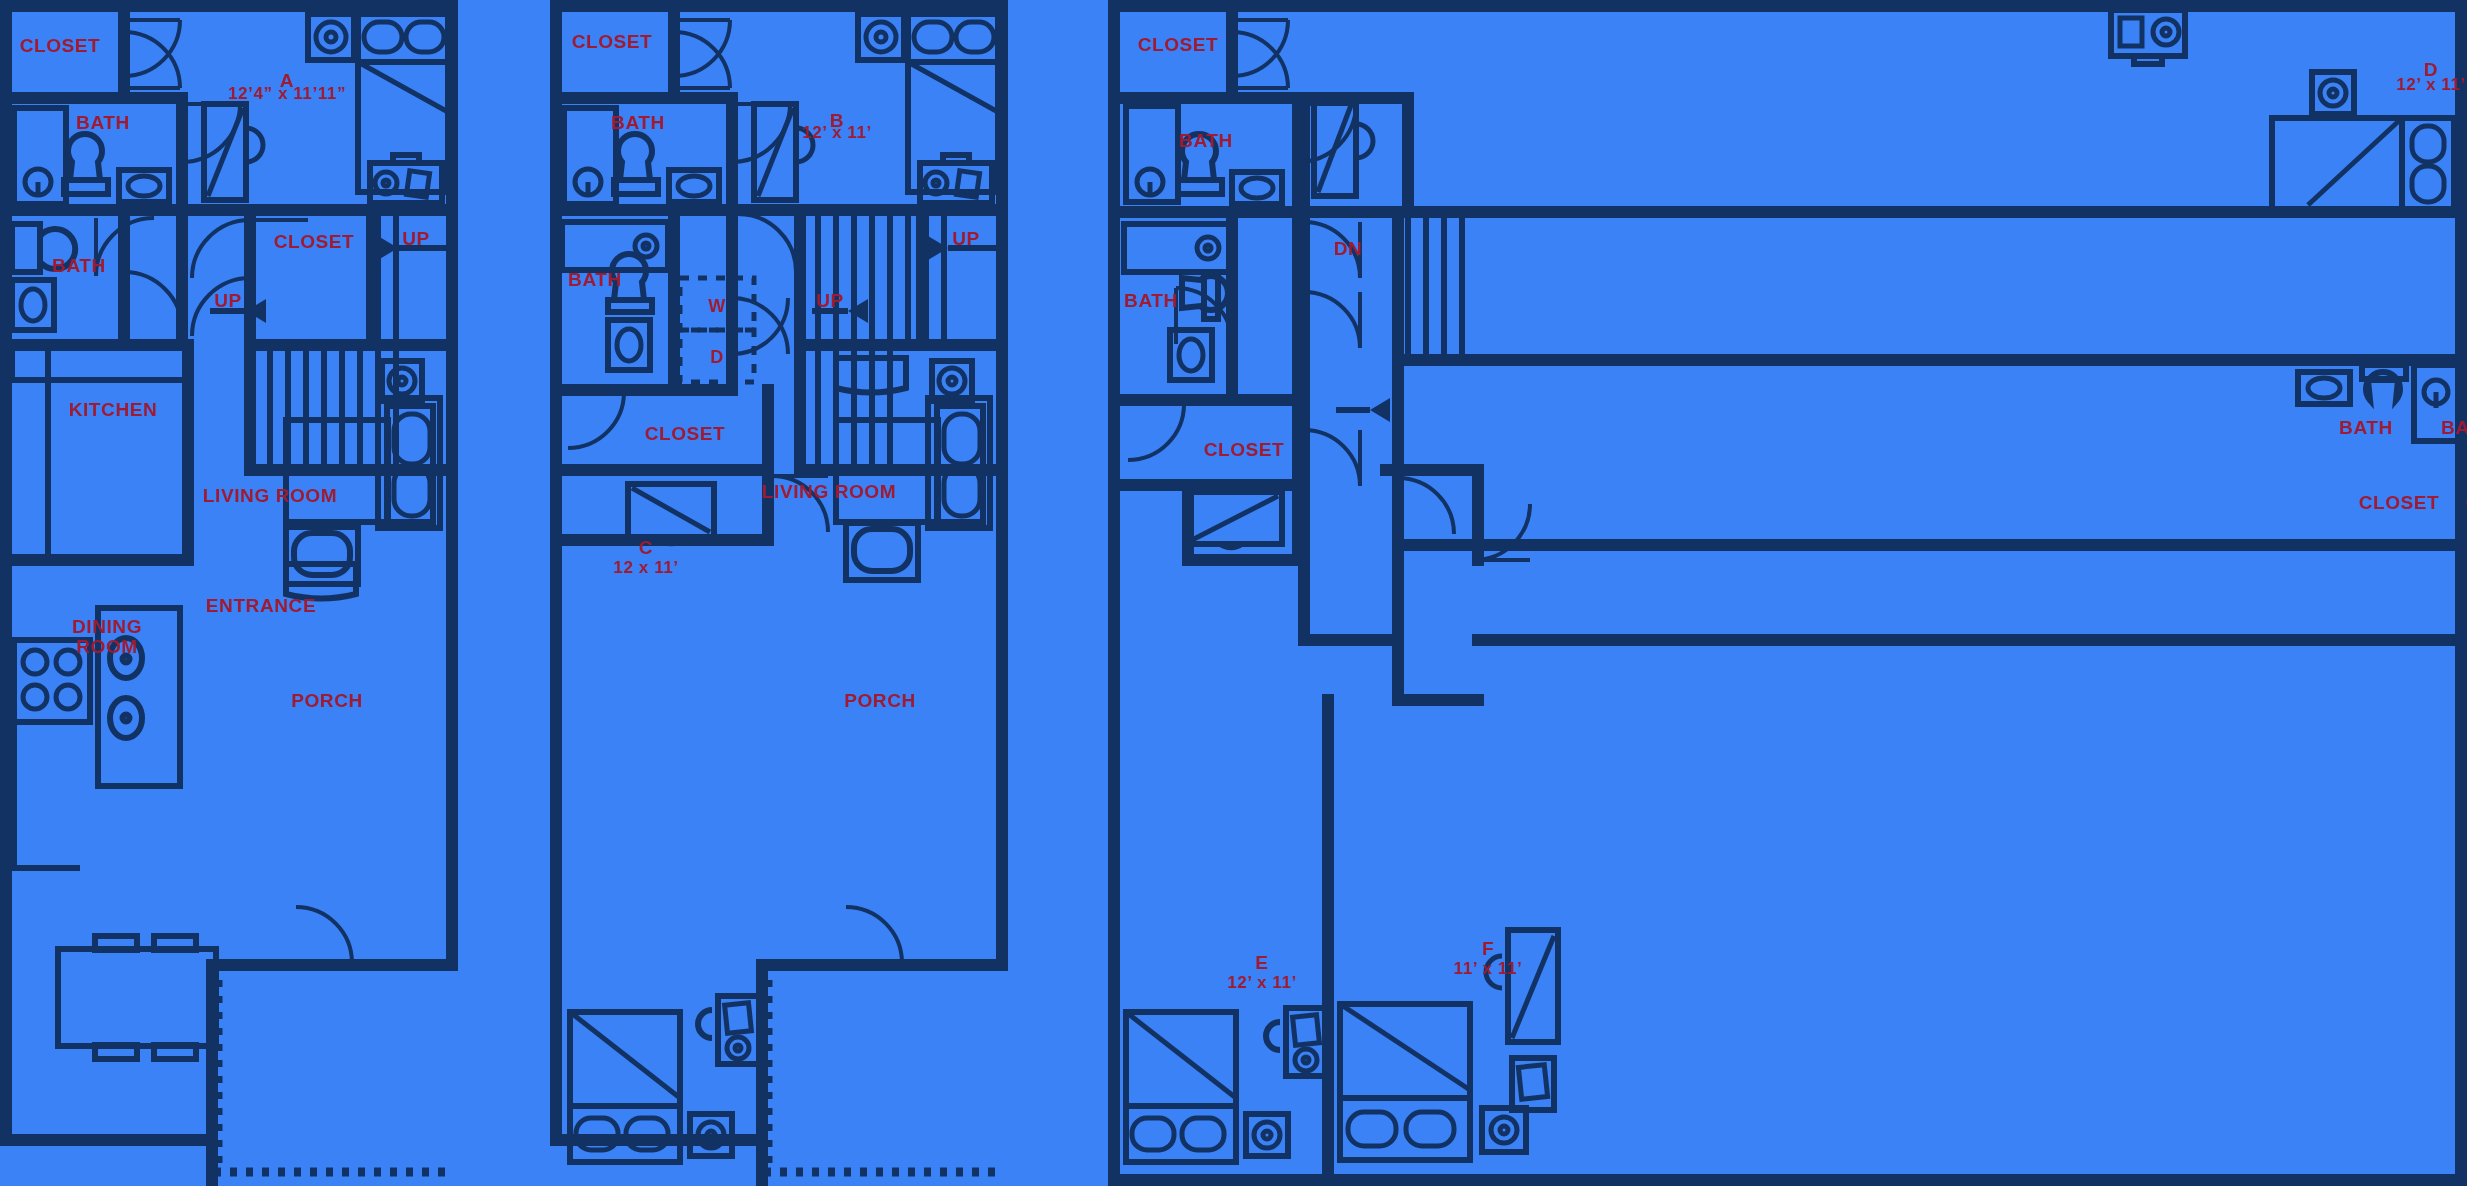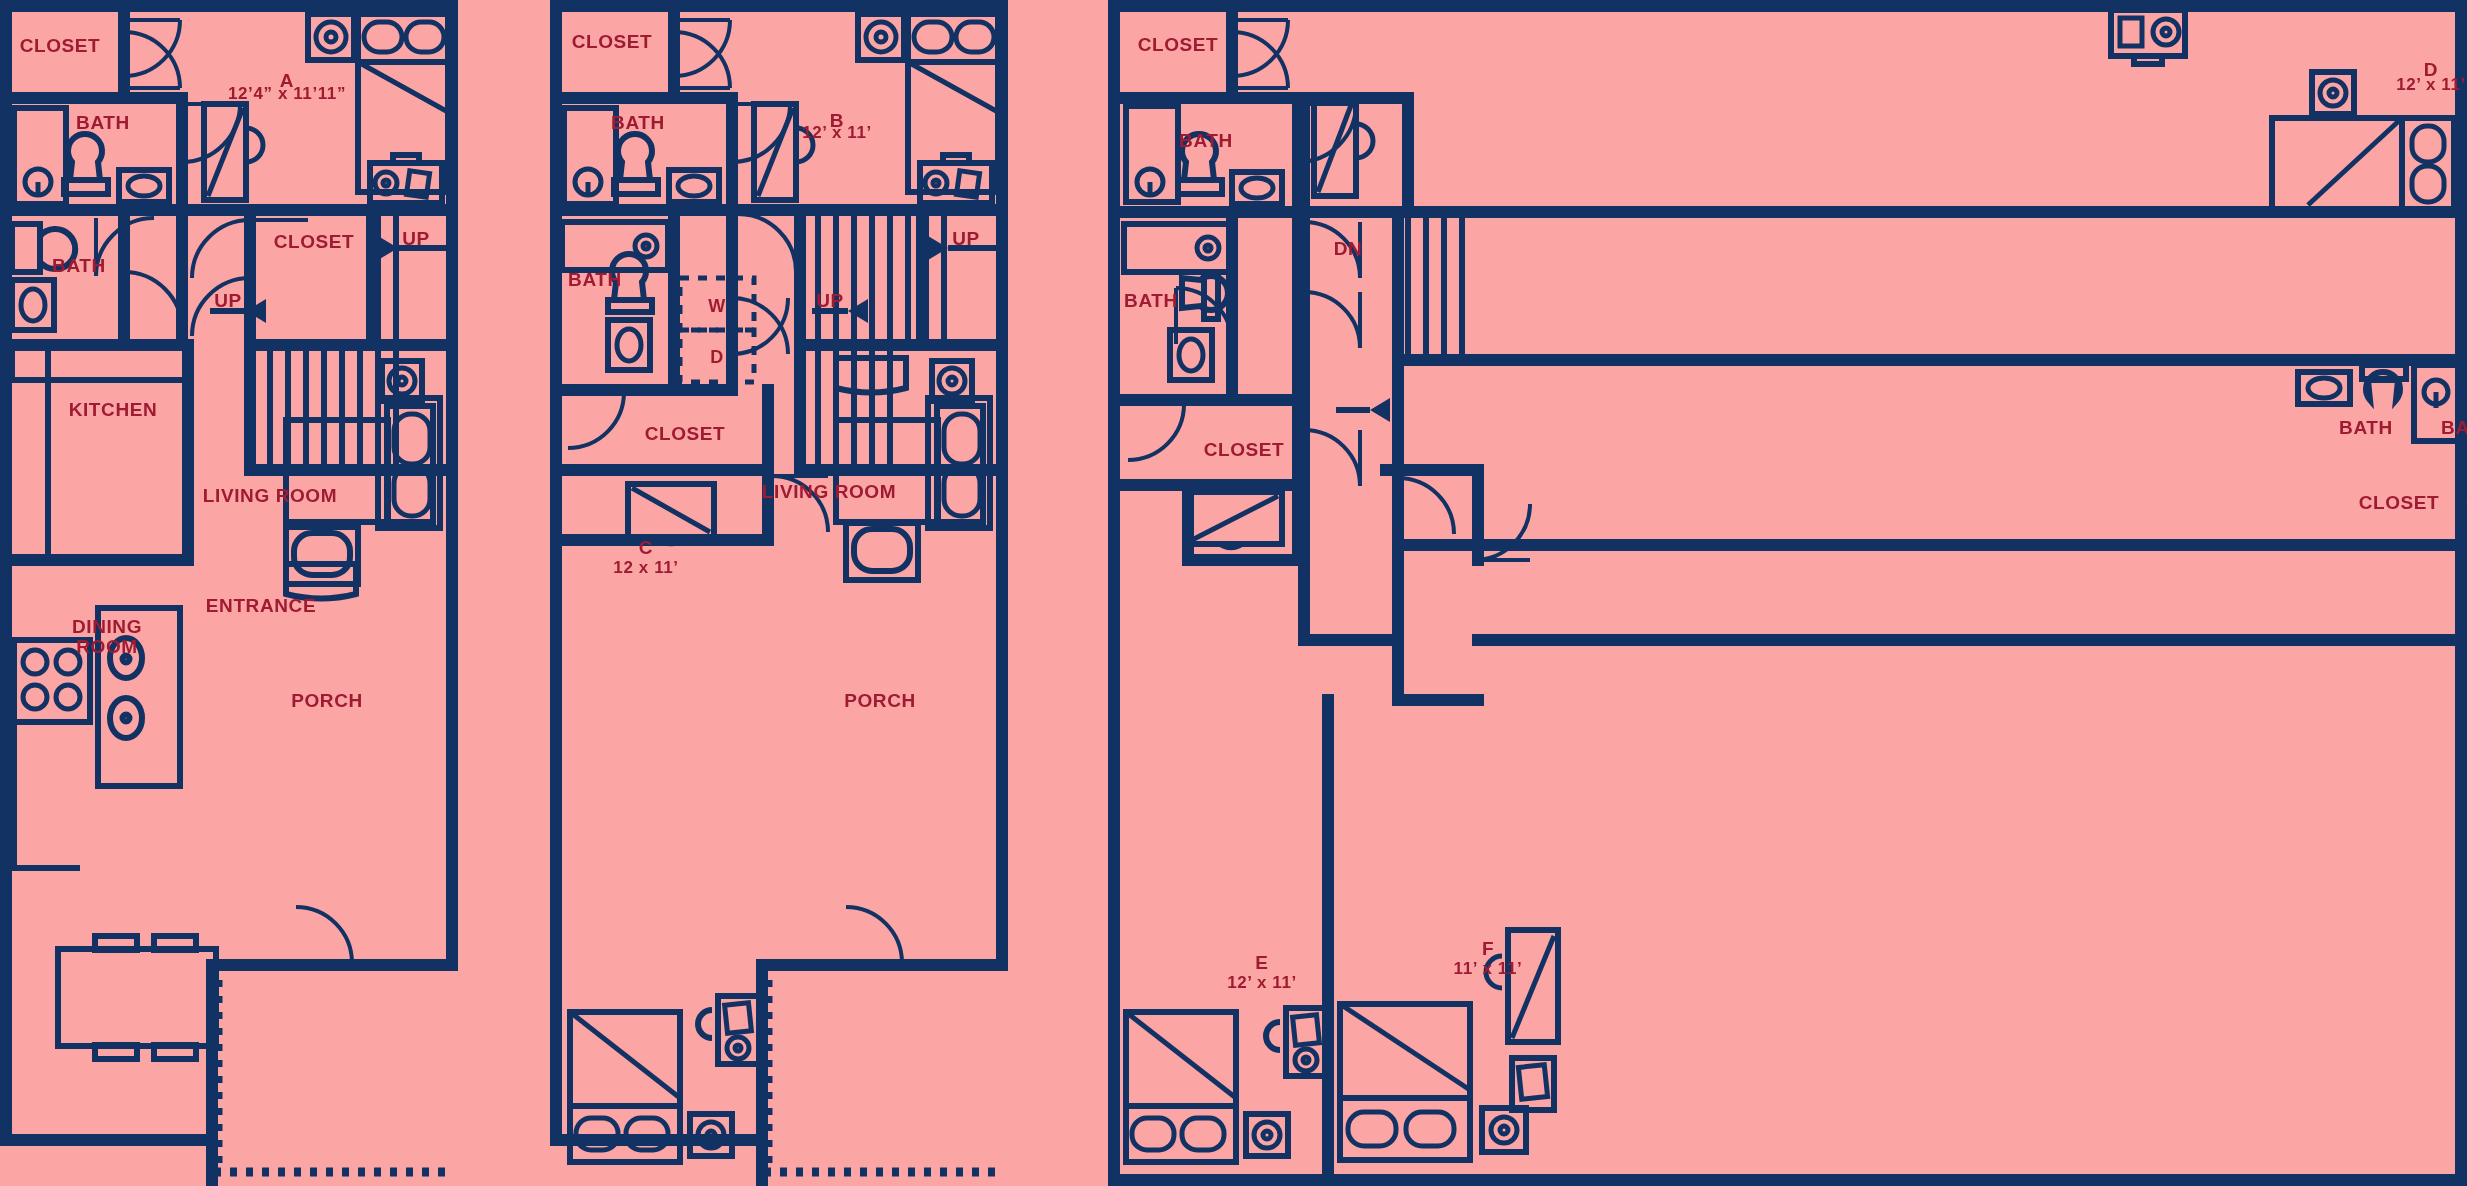--- a/index.html
+++ b/index.html
@@ -1,18 +1,18 @@
 <!DOCTYPE html>
 <html><head>
 <meta charset="utf-8">
 <style>
   html,body{margin:0;padding:0;background:#ffffff;}
   body{width:2467px;height:1186px;overflow:hidden;
        font-family:"Liberation Sans", sans-serif;}
-  #stage{position:relative;width:2467px;height:1186px;background:#fca5a5;}
+  #stage{position:relative;width:2467px;height:1186px;background:#3b82f6;}
   svg{display:block;}
   .wall{stroke:#123264;fill:none;}
   .thin{stroke:#123264;fill:none;stroke-width:5;}
   .thin2{stroke:#123264;fill:none;stroke-width:6;}
   .door{stroke:#123264;fill:none;stroke-width:4;}
   .dot{stroke:#123264;fill:none;stroke-width:5;stroke-dasharray:9 9;}
   .lbl{fill:#9e1b32;font-family:"Liberation Sans",sans-serif;
        font-weight:bold;font-size:19px;letter-spacing:.6px;
        text-anchor:middle;dominant-baseline:middle;}
   .lbl-s{fill:#9e1b32;font-family:"Liberation Sans",sans-serif;

